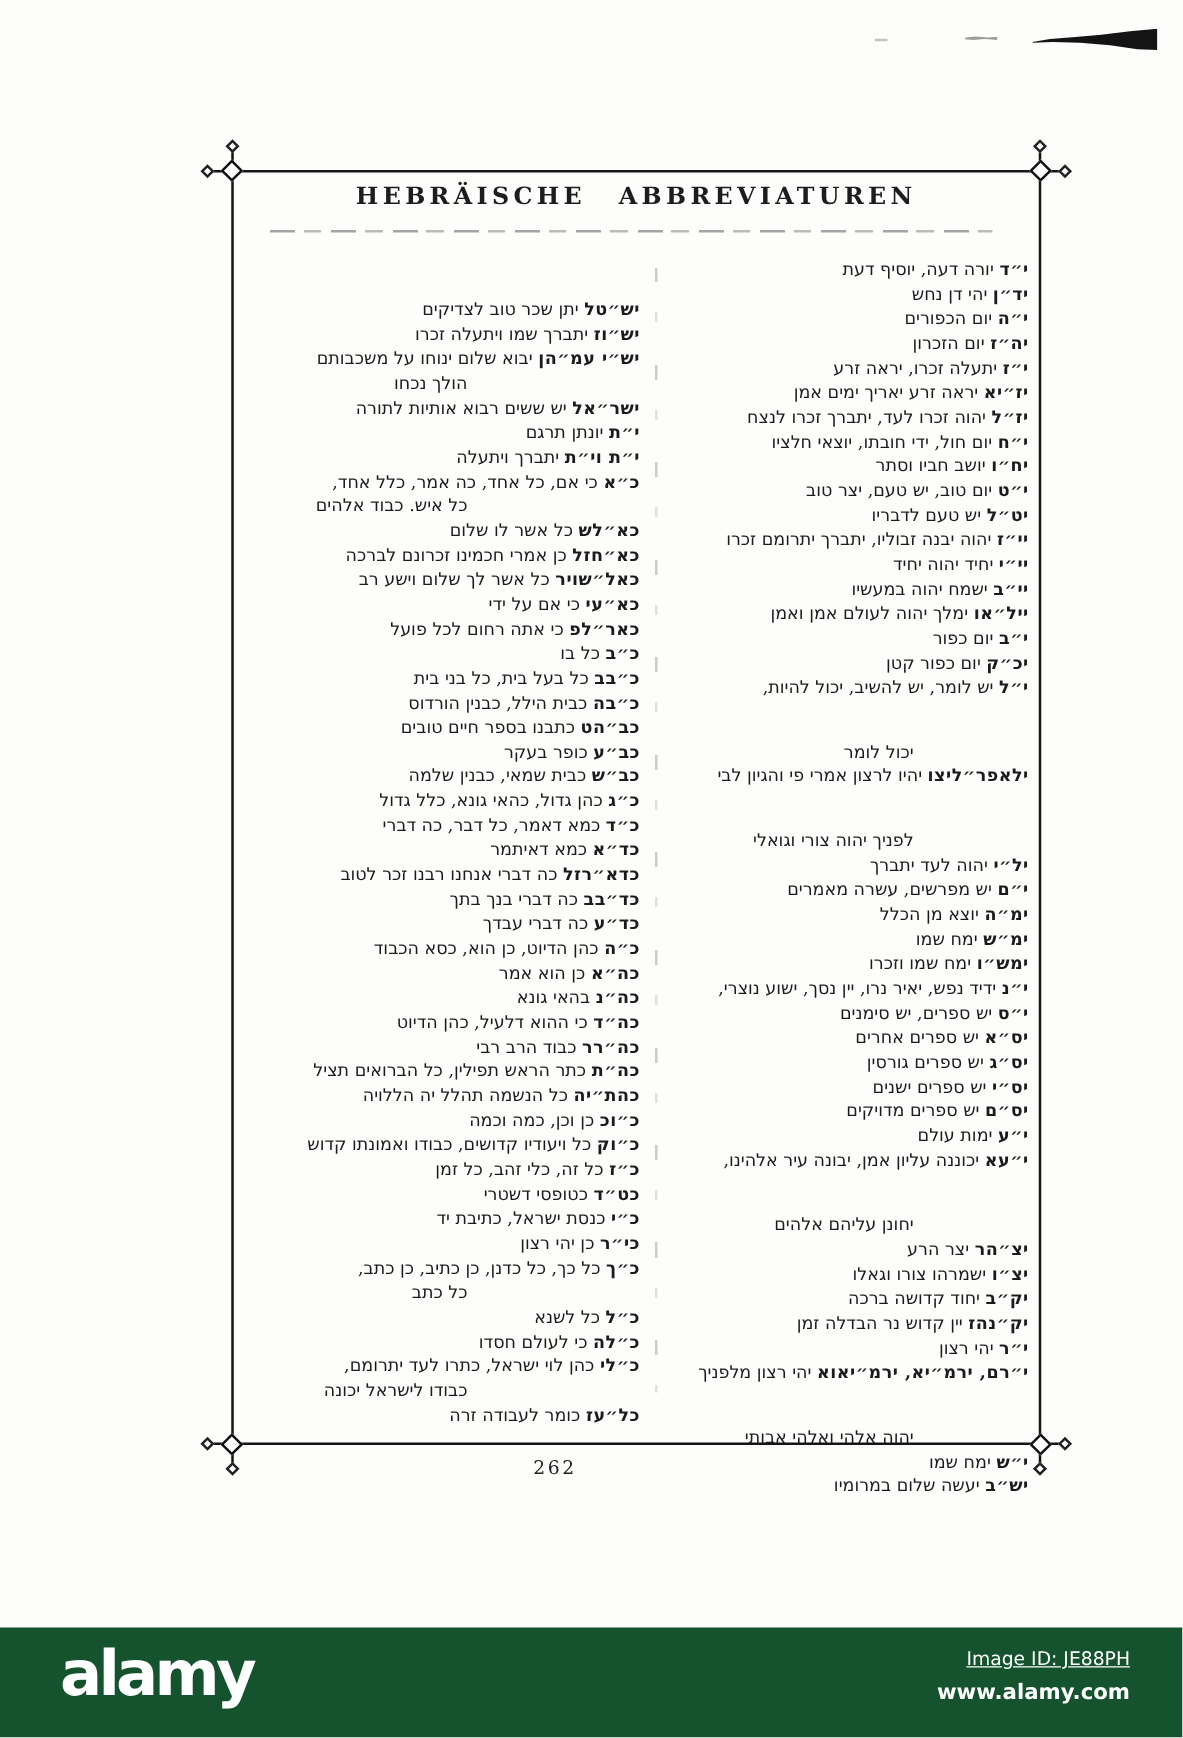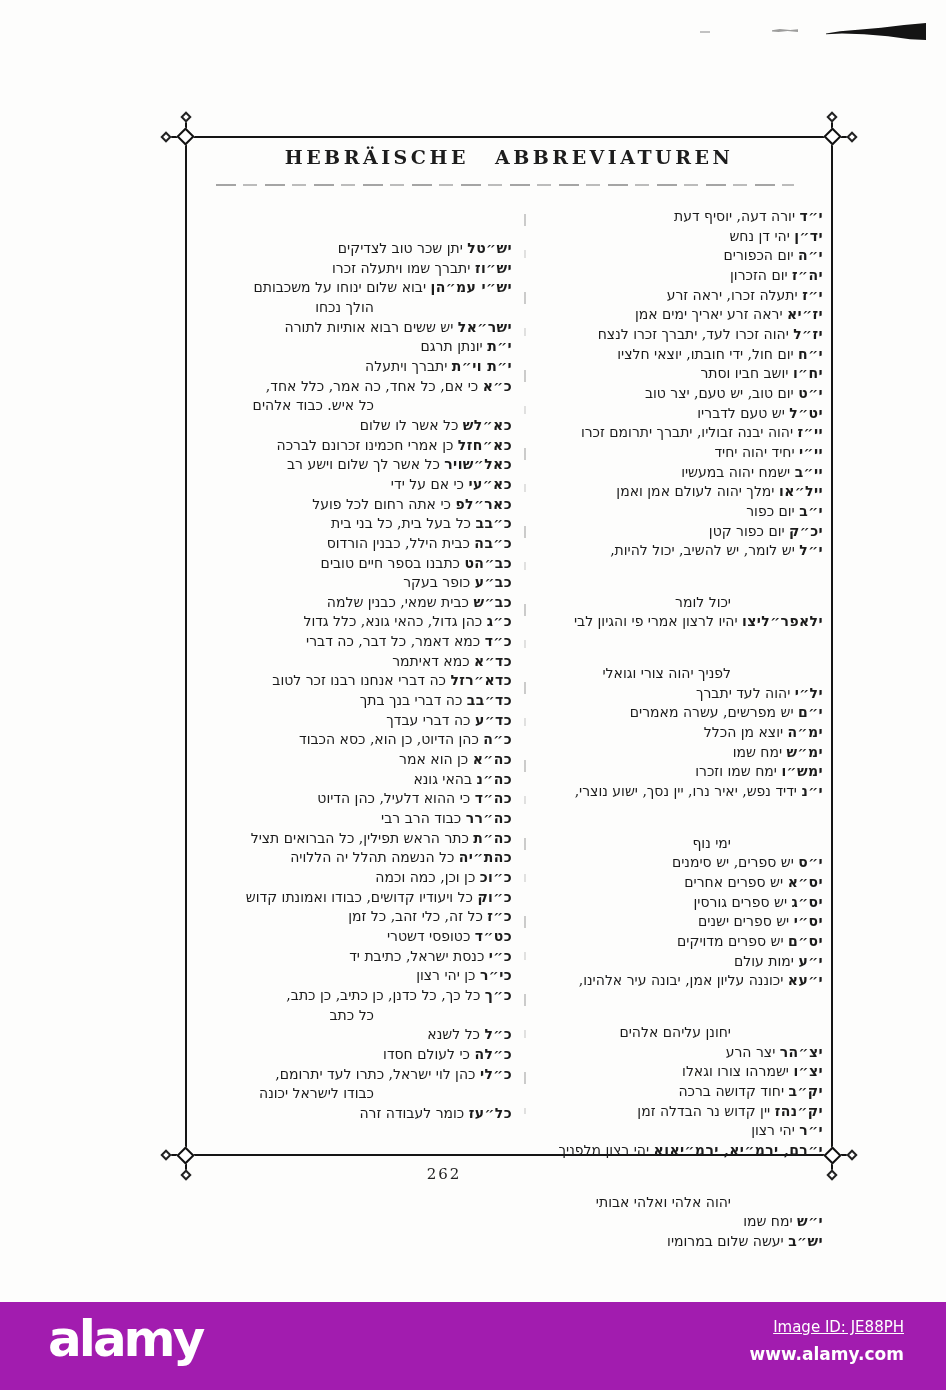--- a/index.html
+++ b/index.html
@@ -55,21 +55,21 @@
   .abbr{font-weight:bold;letter-spacing:.4px;}
   .right-col .cont{padding-right:92px;margin-top:32px;}
   .left-col .cont{padding-right:138px;}
 
   .page-number{
     position:absolute;left:185px;top:1165px;width:518px;text-align:center;
     font-size:15px;letter-spacing:2px;color:#222;
   }
 
   
-  .wm-bar{position:absolute;left:0;top:1302px;width:946px;height:88px;background:#a21caf;}
+  .wm-bar{position:absolute;left:0;top:1302px;width:946px;height:88px;background:#14532d;}
   .wm-logo{
     position:absolute;left:48px;top:8px;color:#fff;
     font-family:"DejaVu Sans",sans-serif;font-weight:bold;font-size:50px;letter-spacing:-3px;
   }
   .wm-id{
     position:absolute;right:42px;top:16px;color:#fff;text-align:right;
     font-family:"DejaVu Sans",sans-serif;font-size:15px;text-decoration:underline;
   }
   .wm-url{
     position:absolute;right:42px;top:42px;color:#fff;text-align:right;
@@ -139,21 +139,20 @@
     <div class="line" dir="rtl"><b class="abbr">י״ל</b> <span>יש לומר,  יש להשיב,  יכול להיות,</span></div>
     <div class="line cont" dir="rtl"><span>יכול לומר</span></div>
     <div class="line" dir="rtl"><b class="abbr">ילאפר״ליצו</b> <span>יהיו לרצון אמרי פי והגיון לבי</span></div>
     <div class="line cont" dir="rtl"><span>לפניך יהוה צורי וגואלי</span></div>
     <div class="line" dir="rtl"><b class="abbr">יל״י</b> <span>יהוה לעד יתברך</span></div>
     <div class="line" dir="rtl"><b class="abbr">י״ם</b> <span>יש מפרשים, עשרה מאמרים</span></div>
     <div class="line" dir="rtl"><b class="abbr">ימ״ה</b> <span>יוצא מן הכלל</span></div>
     <div class="line" dir="rtl"><b class="abbr">ימ״ש</b> <span>ימח שמו</span></div>
     <div class="line" dir="rtl"><b class="abbr">ימש״ו</b> <span>ימח שמו וזכרו</span></div>
     <div class="line" dir="rtl"><b class="abbr">י״נ</b> <span>ידיד נפש, יאיר נרו, יין נסך, ישוע נוצרי,</span></div>
-    <div class="line cont" dir="rtl"><span>ימי נוף</span></div>
     <div class="line" dir="rtl"><b class="abbr">י״ס</b> <span>יש ספרים, יש סימנים</span></div>
     <div class="line" dir="rtl"><b class="abbr">יס״א</b> <span>יש ספרים אחרים</span></div>
     <div class="line" dir="rtl"><b class="abbr">יס״ג</b> <span>יש ספרים גורסין</span></div>
     <div class="line" dir="rtl"><b class="abbr">יס״י</b> <span>יש ספרים ישנים</span></div>
     <div class="line" dir="rtl"><b class="abbr">יס״ם</b> <span>יש ספרים מדויקים</span></div>
     <div class="line" dir="rtl"><b class="abbr">י״ע</b> <span>ימות עולם</span></div>
     <div class="line" dir="rtl"><b class="abbr">י״עא</b> <span>יכוננה עליון אמן,  יבונה עיר אלהינו,</span></div>
     <div class="line cont" dir="rtl"><span>יחונן עליהם אלהים</span></div>
     <div class="line" dir="rtl"><b class="abbr">יצ״הר</b> <span>יצר הרע</span></div>
     <div class="line" dir="rtl"><b class="abbr">יצ״ו</b> <span>ישמרהו צורו וגאלו</span></div>
@@ -173,20 +172,21 @@
     <div class="line" dir="rtl"><b class="abbr">ישר״אל</b> <span>יש ששים רבוא אותיות לתורה</span></div>
     <div class="line" dir="rtl"><b class="abbr">י״ת</b> <span>יונתן תרגם</span></div>
     <div class="line" dir="rtl"><b class="abbr">י״ת וי״ת</b> <span>יתברך ויתעלה</span></div>
     <div class="line" dir="rtl"><b class="abbr">כ״א</b> <span>כי אם,  כל אחד,  כה אמר,  כלל אחד,</span></div>
     <div class="line cont" dir="rtl"><span>כל איש. כבוד אלהים</span></div>
     <div class="line" dir="rtl"><b class="abbr">כא״לש</b> <span>כל אשר לו שלום</span></div>
     <div class="line" dir="rtl"><b class="abbr">כא״חזל</b> <span>כן אמרי חכמינו זכרונם לברכה</span></div>
     <div class="line" dir="rtl"><b class="abbr">כאל״שויר</b> <span>כל אשר לך שלום וישע רב</span></div>
     <div class="line" dir="rtl"><b class="abbr">כא״עי</b> <span>כי אם על ידי</span></div>
     <div class="line" dir="rtl"><b class="abbr">כאר״לפ</b> <span>כי אתה רחום לכל פועל</span></div>
+    <div class="line" dir="rtl"><b class="abbr">כ״ב</b> <span>כל בו</span></div>
     <div class="line" dir="rtl"><b class="abbr">כ״בב</b> <span>כל בעל בית, כל בני בית</span></div>
     <div class="line" dir="rtl"><b class="abbr">כ״בה</b> <span>כבית הילל, כבנין הורדוס</span></div>
     <div class="line" dir="rtl"><b class="abbr">כב״הט</b> <span>כתבנו בספר חיים טובים</span></div>
     <div class="line" dir="rtl"><b class="abbr">כב״ע</b> <span>כופר בעקר</span></div>
     <div class="line" dir="rtl"><b class="abbr">כב״ש</b> <span>כבית שמאי, כבנין שלמה</span></div>
     <div class="line" dir="rtl"><b class="abbr">כ״ג</b> <span>כהן גדול, כהאי גונא, כלל גדול</span></div>
     <div class="line" dir="rtl"><b class="abbr">כ״ד</b> <span>כמא דאמר, כל דבר, כה דברי</span></div>
     <div class="line" dir="rtl"><b class="abbr">כד״א</b> <span>כמא דאיתמר</span></div>
     <div class="line" dir="rtl"><b class="abbr">כדא״רזל</b> <span>כה דברי אנחנו רבנו זכר לטוב</span></div>
     <div class="line" dir="rtl"><b class="abbr">כד״בב</b> <span>כה דברי בנך בתך</span></div>

